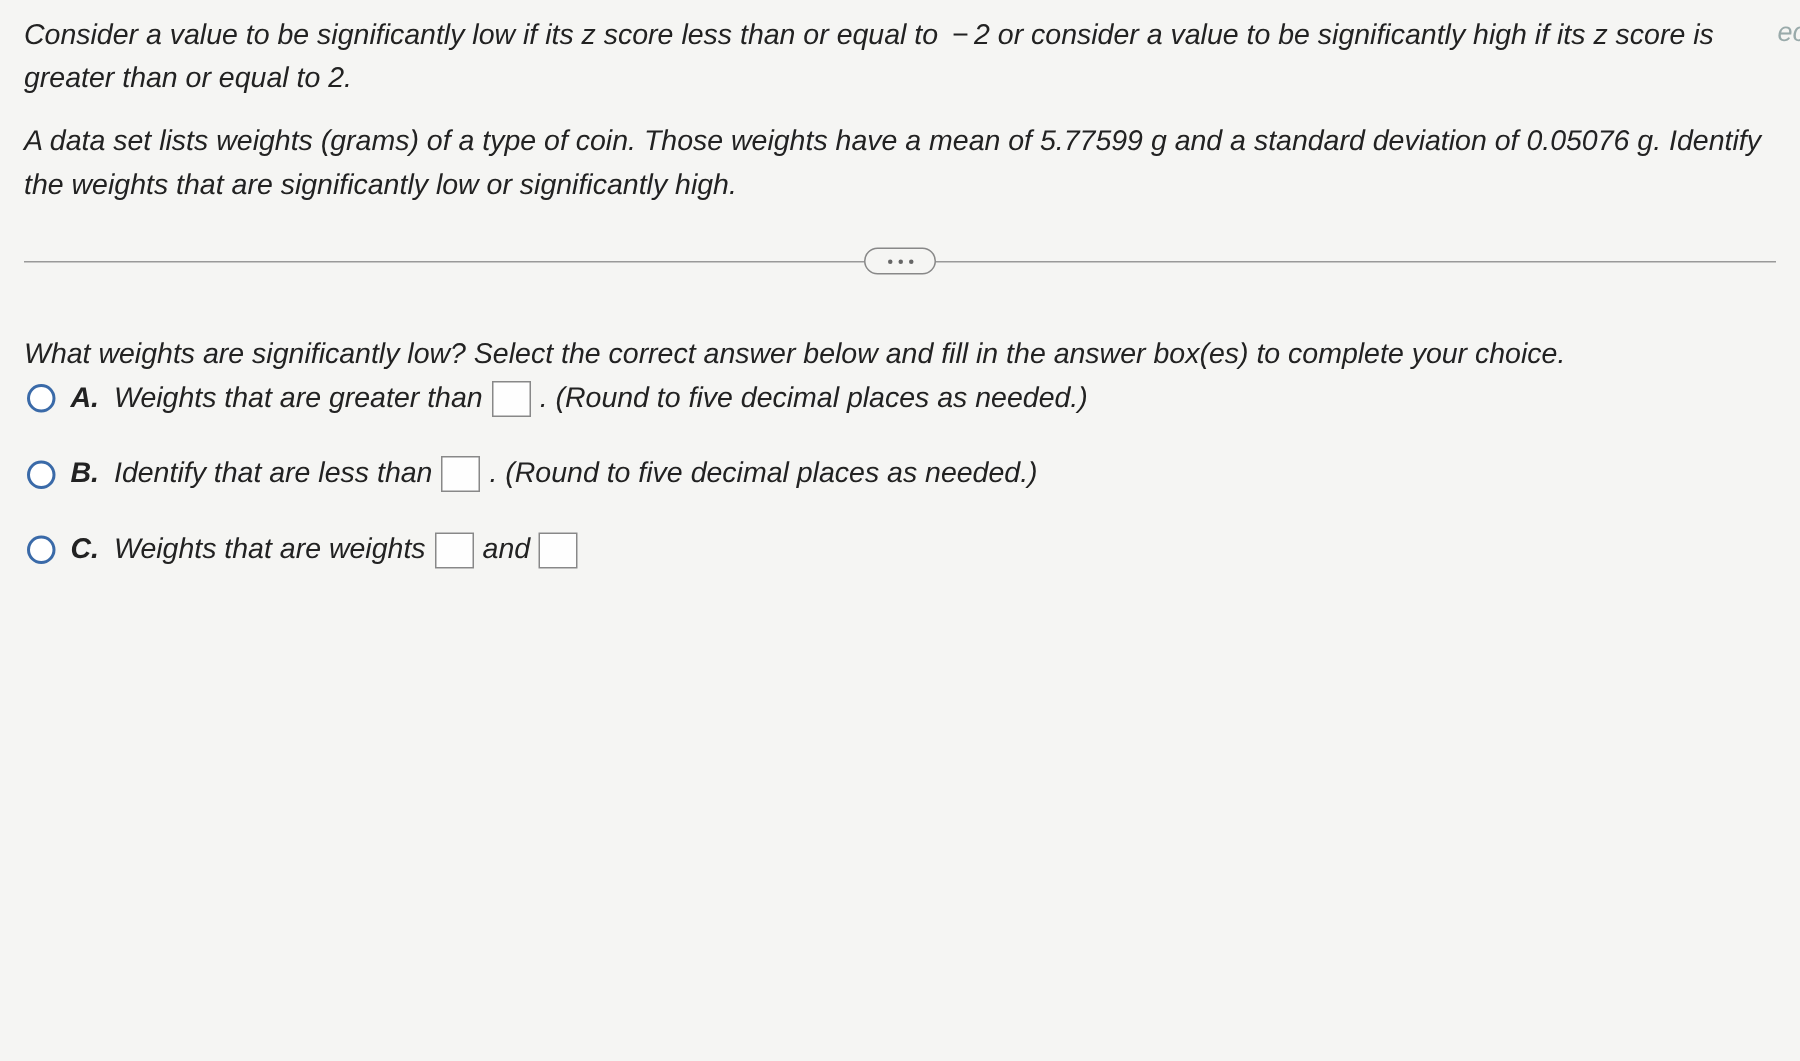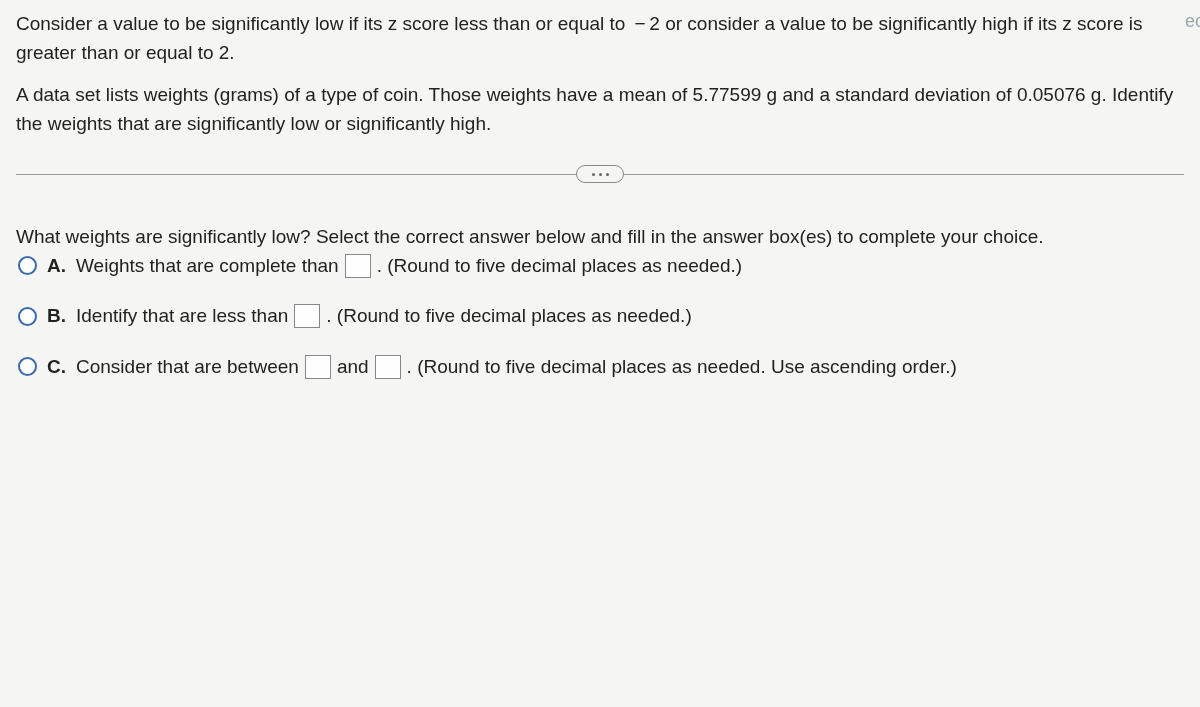--- a/index.html
+++ b/index.html
@@ -1,18 +1,19 @@
 <!DOCTYPE html>
 <html><head>
   <meta charset="utf-8">
   <style>
     * {
       box-sizing: border-box;
       margin: 0;
       padding: 0;
+      font-style: italic;
     }
     body {
       font-family: Arial, Helvetica, sans-serif;
       font-size: 19px;
       color: #222;
       background: #f5f5f3;
       width: 1200px;
       height: 707px;
       padding: 10px 16px 10px 16px;
       line-height: 1.5;
@@ -123,39 +124,38 @@
     </div>
   </div>
 </div>
 
 <p class="question">What weights are significantly low? Select the correct answer below and fill in the answer box(es) to complete your choice.</p>
 
 <div class="choice">
   <div class="radio"></div>
   <span class="letter">A.</span>
   <span class="choicetext">
-    <span>Weights that are complete than</span>
+    <span>Weights that are greater than</span>
     <input class="box" type="text" style="">
     <span>. (Round to five decimal places as needed.)</span>
   </span>
 </div>
 
 <div class="choice">
   <div class="radio"></div>
   <span class="letter">B.</span>
   <span class="choicetext">
     <span>Identify that are less than</span>
     <input class="box" type="text" style="">
     <span>. (Round to five decimal places as needed.)</span>
   </span>
 </div>
 
 <div class="choice">
   <div class="radio"></div>
   <span class="letter">C.</span>
   <span class="choicetext">
-    <span>Consider that are between</span>
+    <span>Weights that are weights</span>
     <input class="box" type="text" style="">
     <span>and</span>
     <input class="box" type="text" style="">
-    <span>. (Round to five decimal places as needed. Use ascending order.)</span>
   </span>
 </div>
 
 </body></html>

